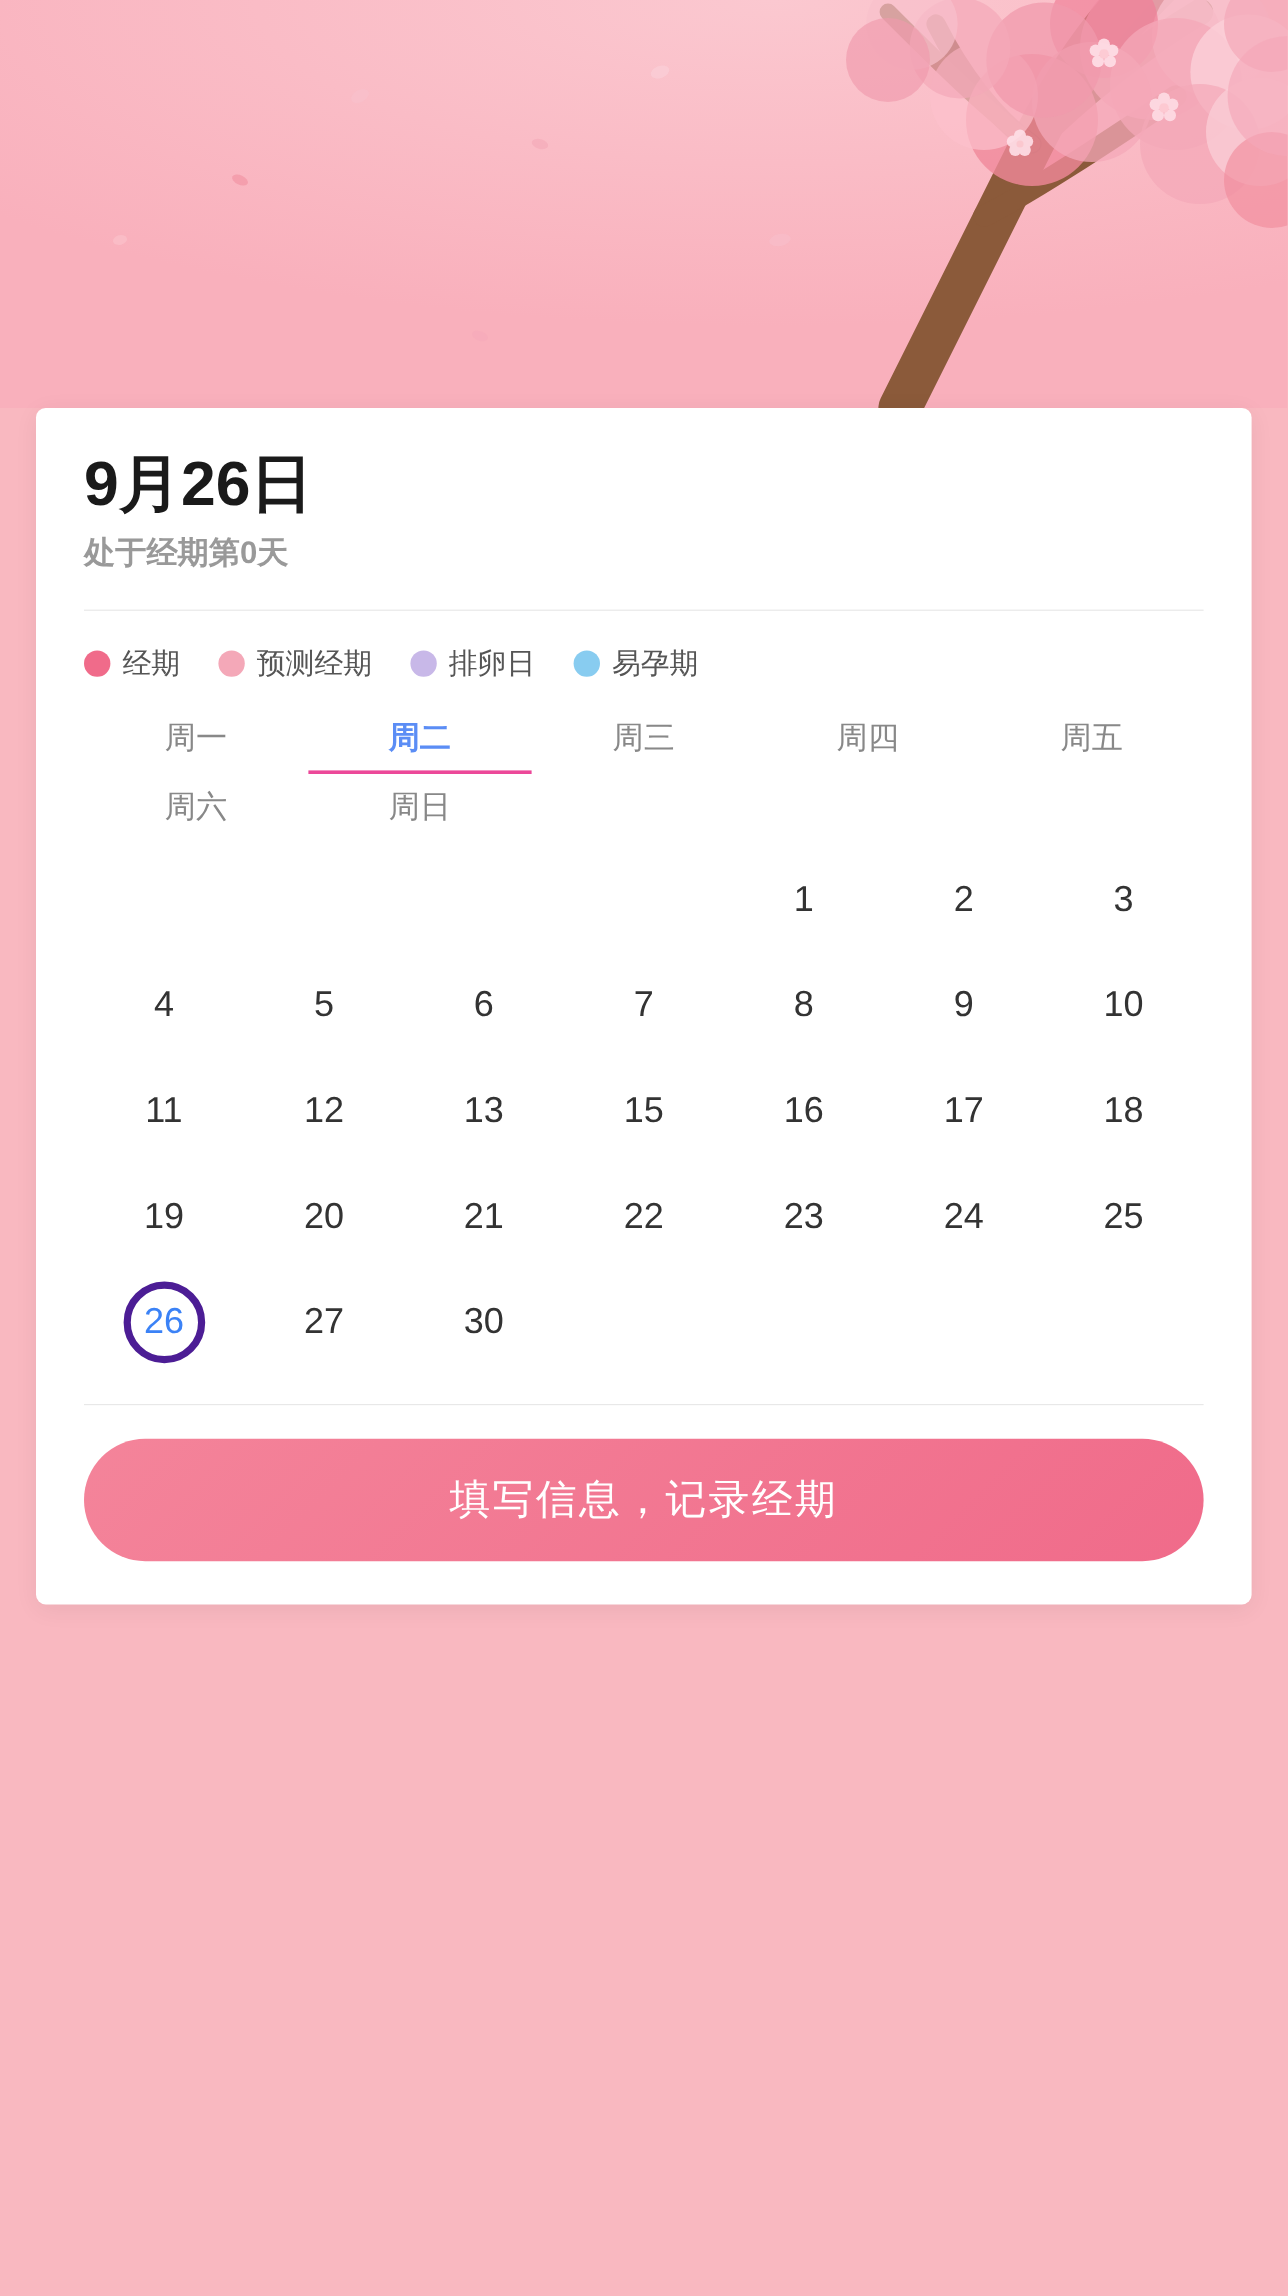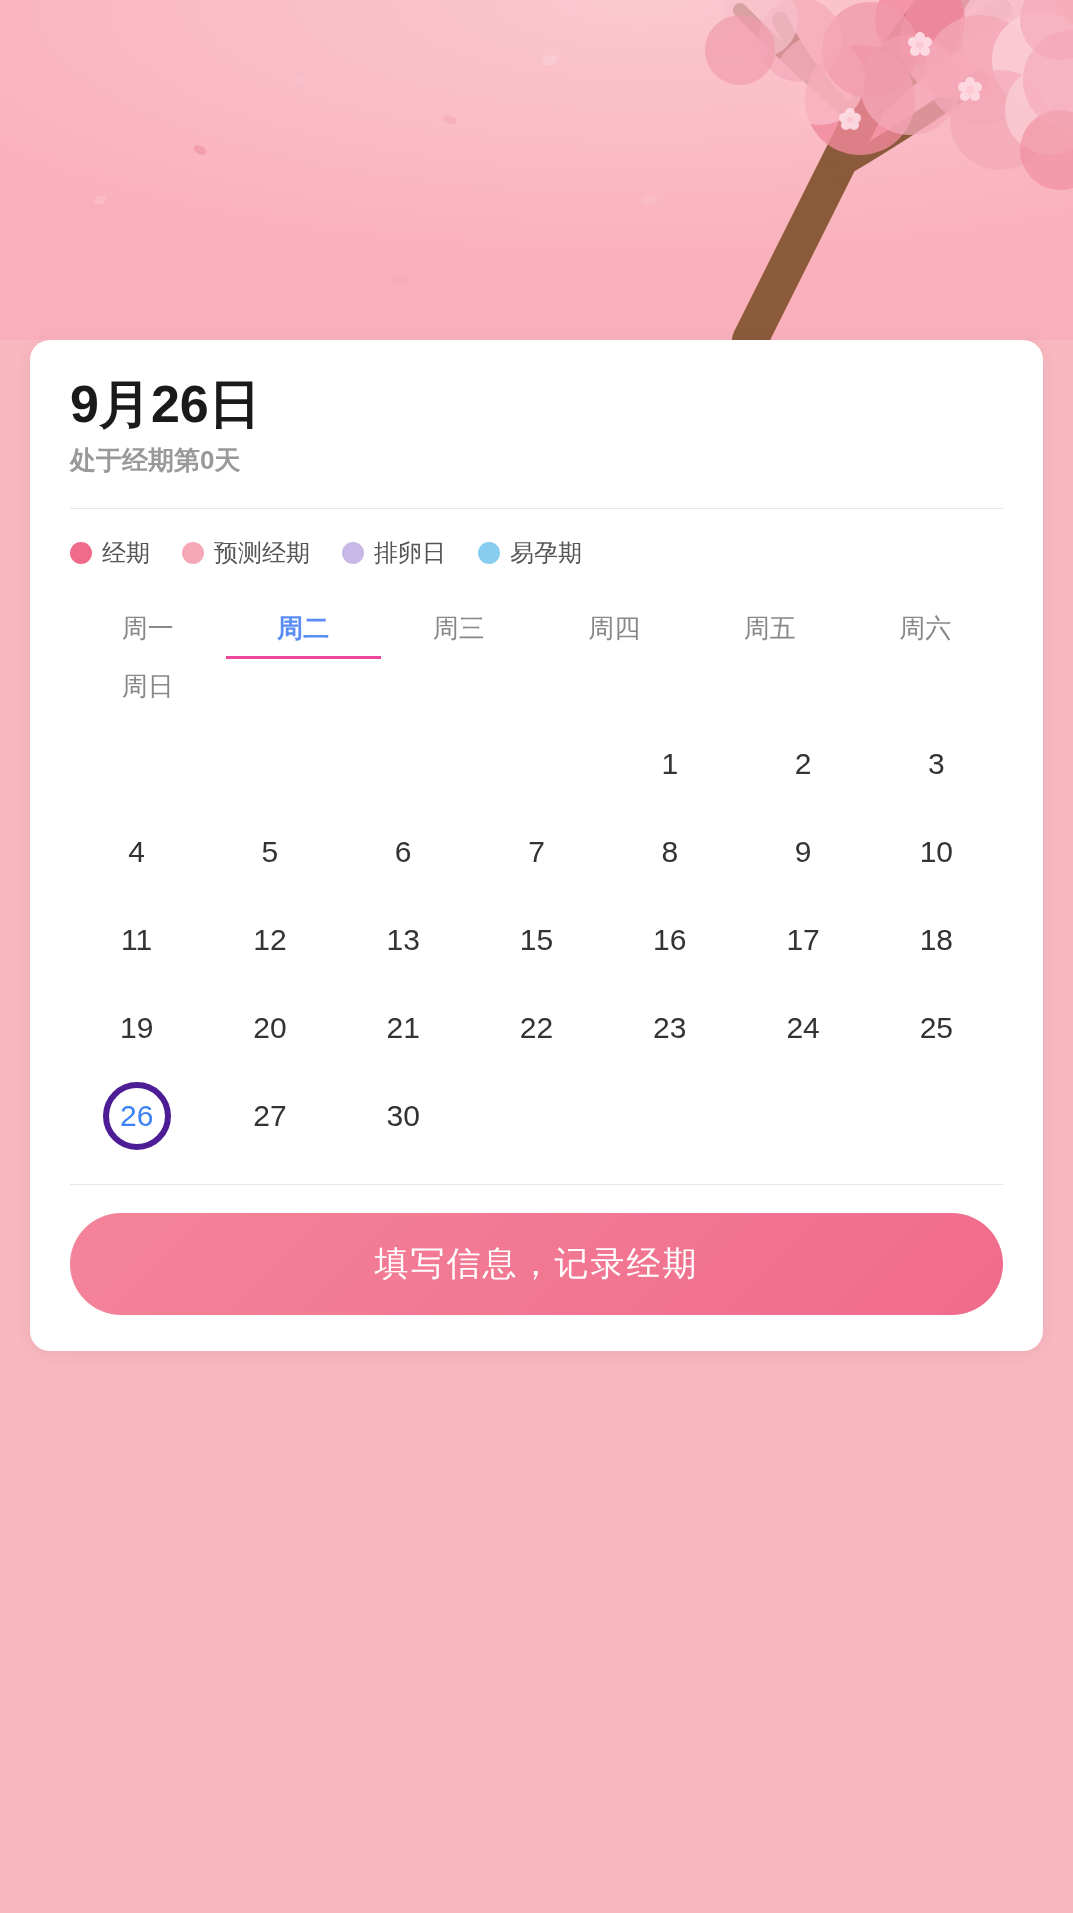--- a/index.html
+++ b/index.html
@@ -27,21 +27,21 @@
       position: absolute;
       top: 0;
       right: 0;
       width: 100%;
       height: 100%;
     }
 
     
     .card {
       background: #ffffff;
-      border-radius: 20px;
+      border-radius: 8px;
       margin: 0 30px 40px 30px;
       padding: 36px 40px 36px 40px;
       position: relative;
       z-index: 10;
       box-shadow: 0 4px 20px rgba(0,0,0,0.06);
     }
 
     
     .date-title {
       font-size: 52px;
@@ -62,21 +62,21 @@
       height: 1px;
       background: #e8e8e8;
       margin-bottom: 28px;
     }
 
     
     .legend {
       display: flex;
       align-items: center;
       gap: 32px;
-      margin-bottom: 32px;
+      margin-bottom: 18px;
       flex-wrap: wrap;
     }
 
     .legend-item {
       display: flex;
       align-items: center;
       gap: 10px;
     }
 
     .legend-dot {
@@ -90,21 +90,21 @@
       color: #555555;
     }
 
     
     .calendar {
       width: 100%;
     }
 
     .weekdays {
       display: grid;
-      grid-template-columns: repeat(6, 1fr);
+      grid-template-columns: repeat(5, 1fr);
       margin-bottom: 10px;
     }
 
     .weekday {
       text-align: center;
       font-size: 26px;
       color: #888888;
       padding: 10px 0;
       font-weight: 500;
     }

